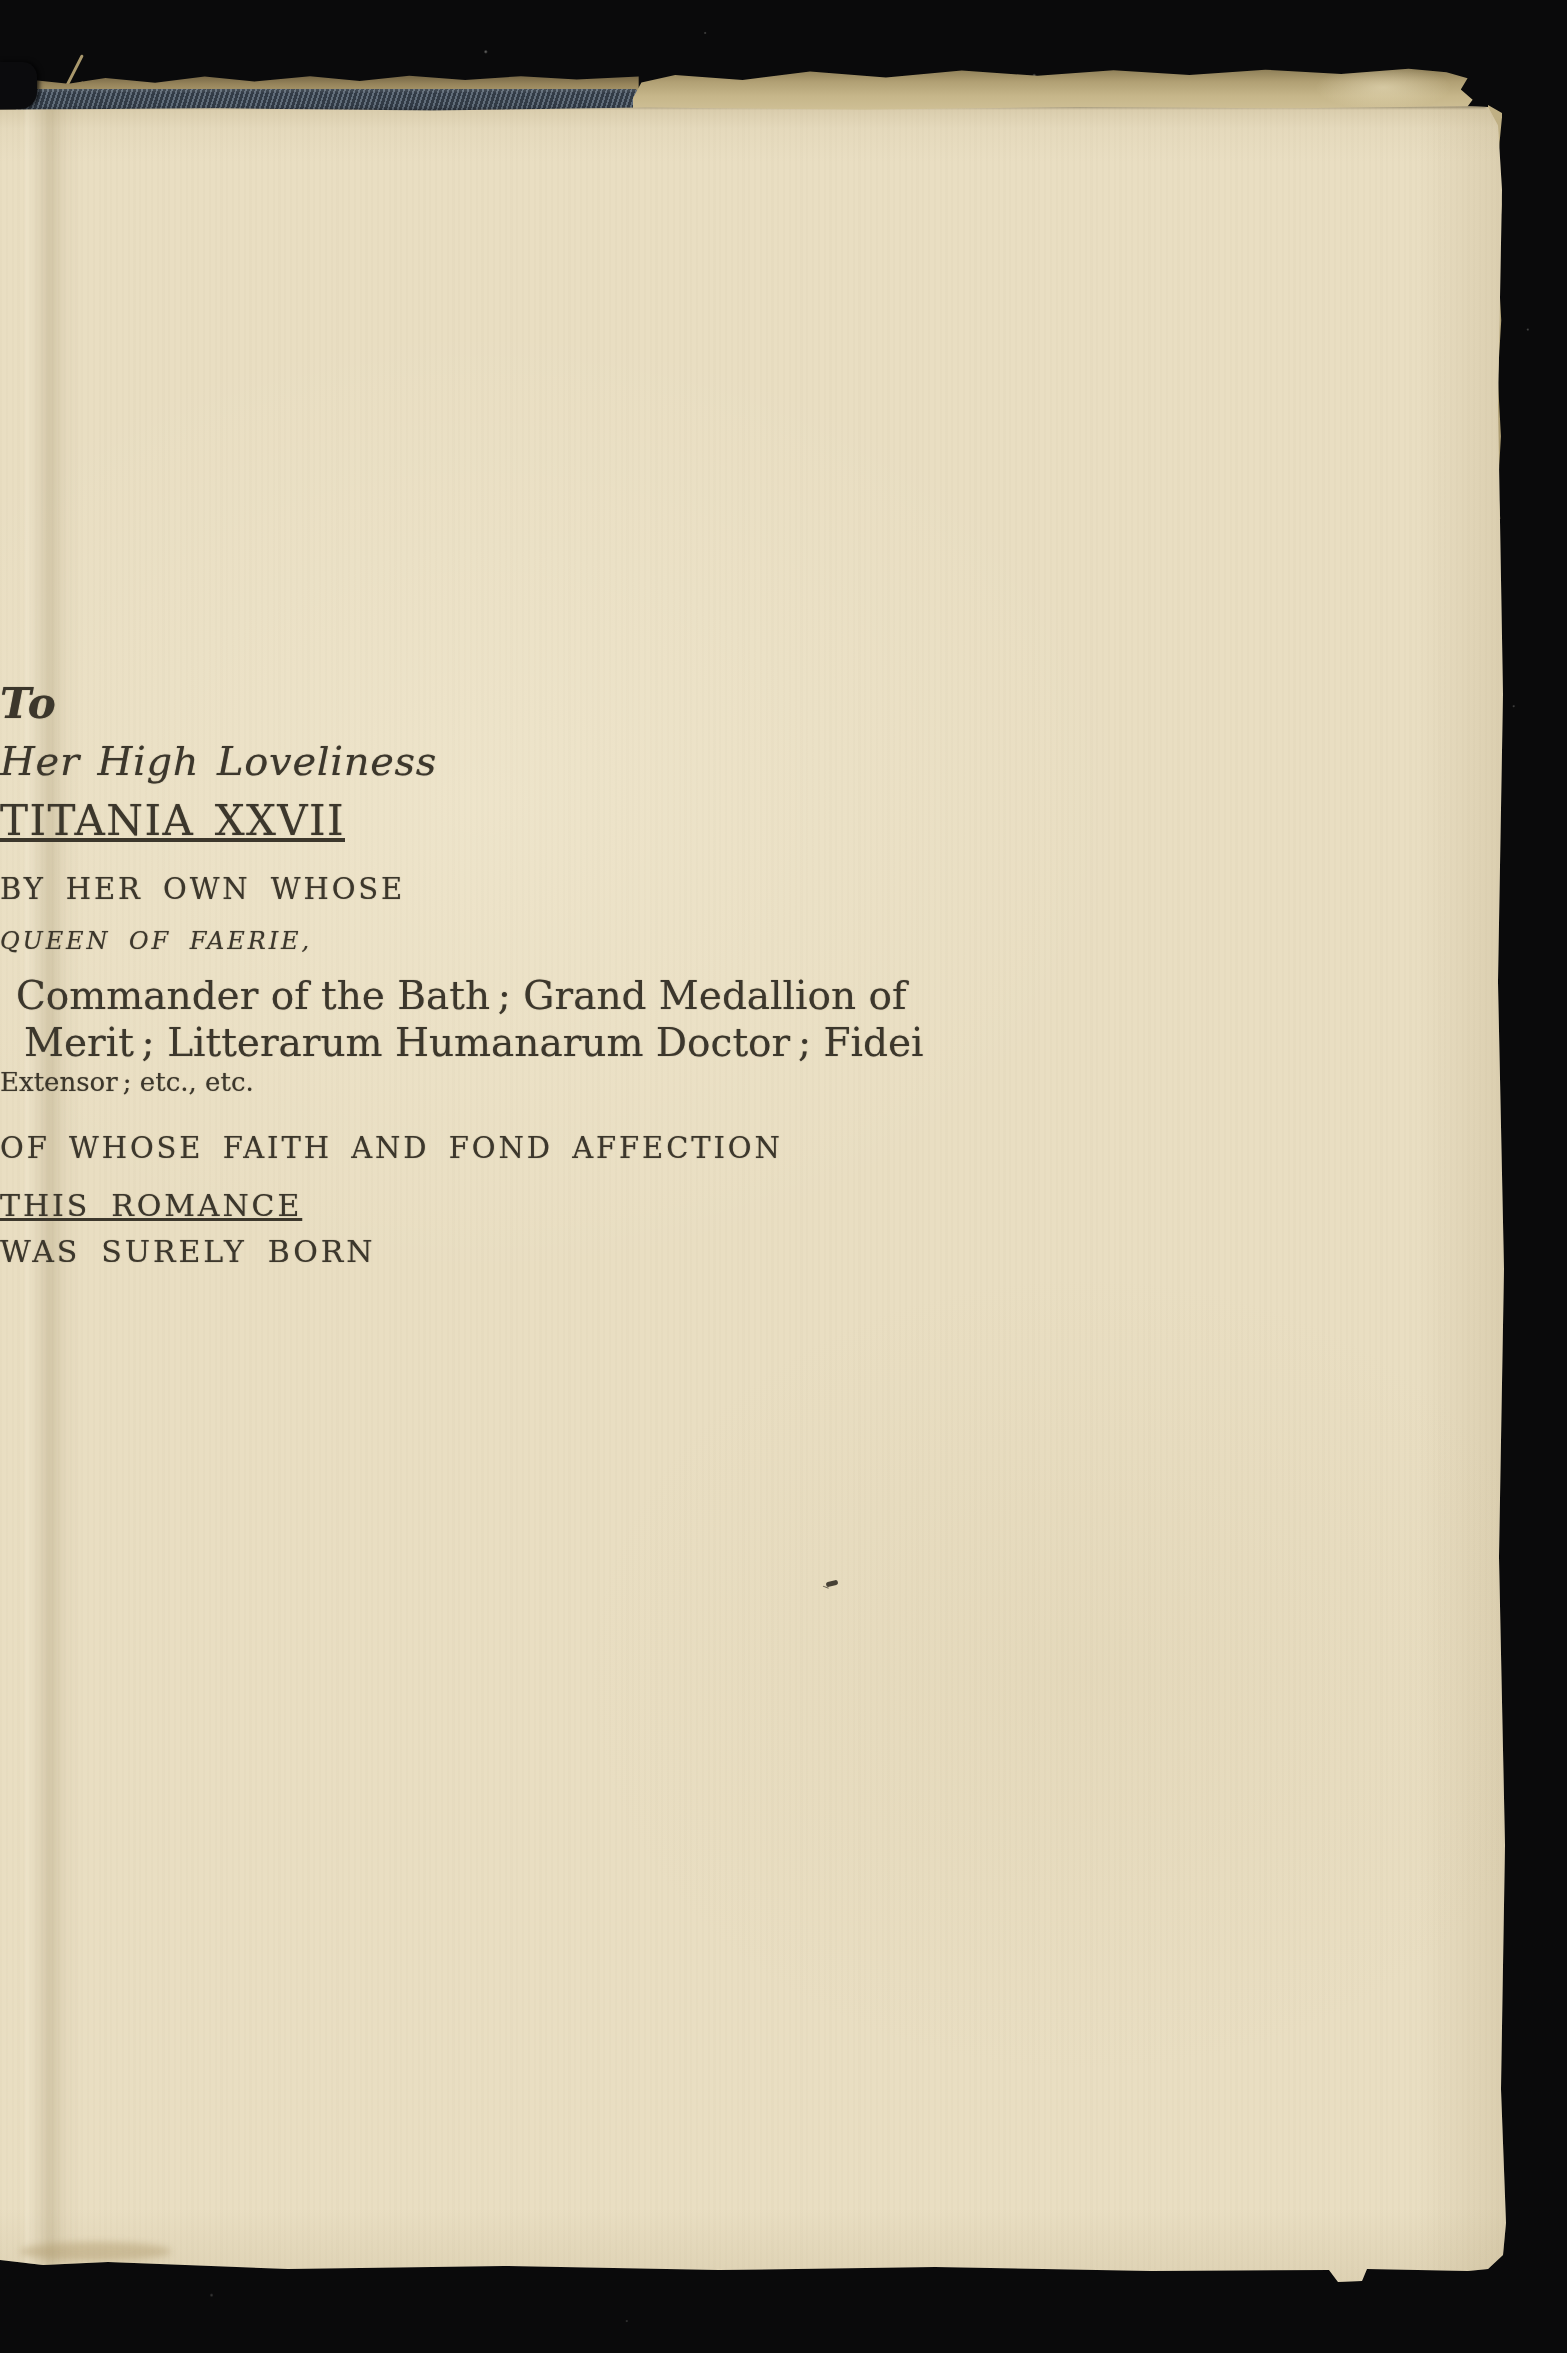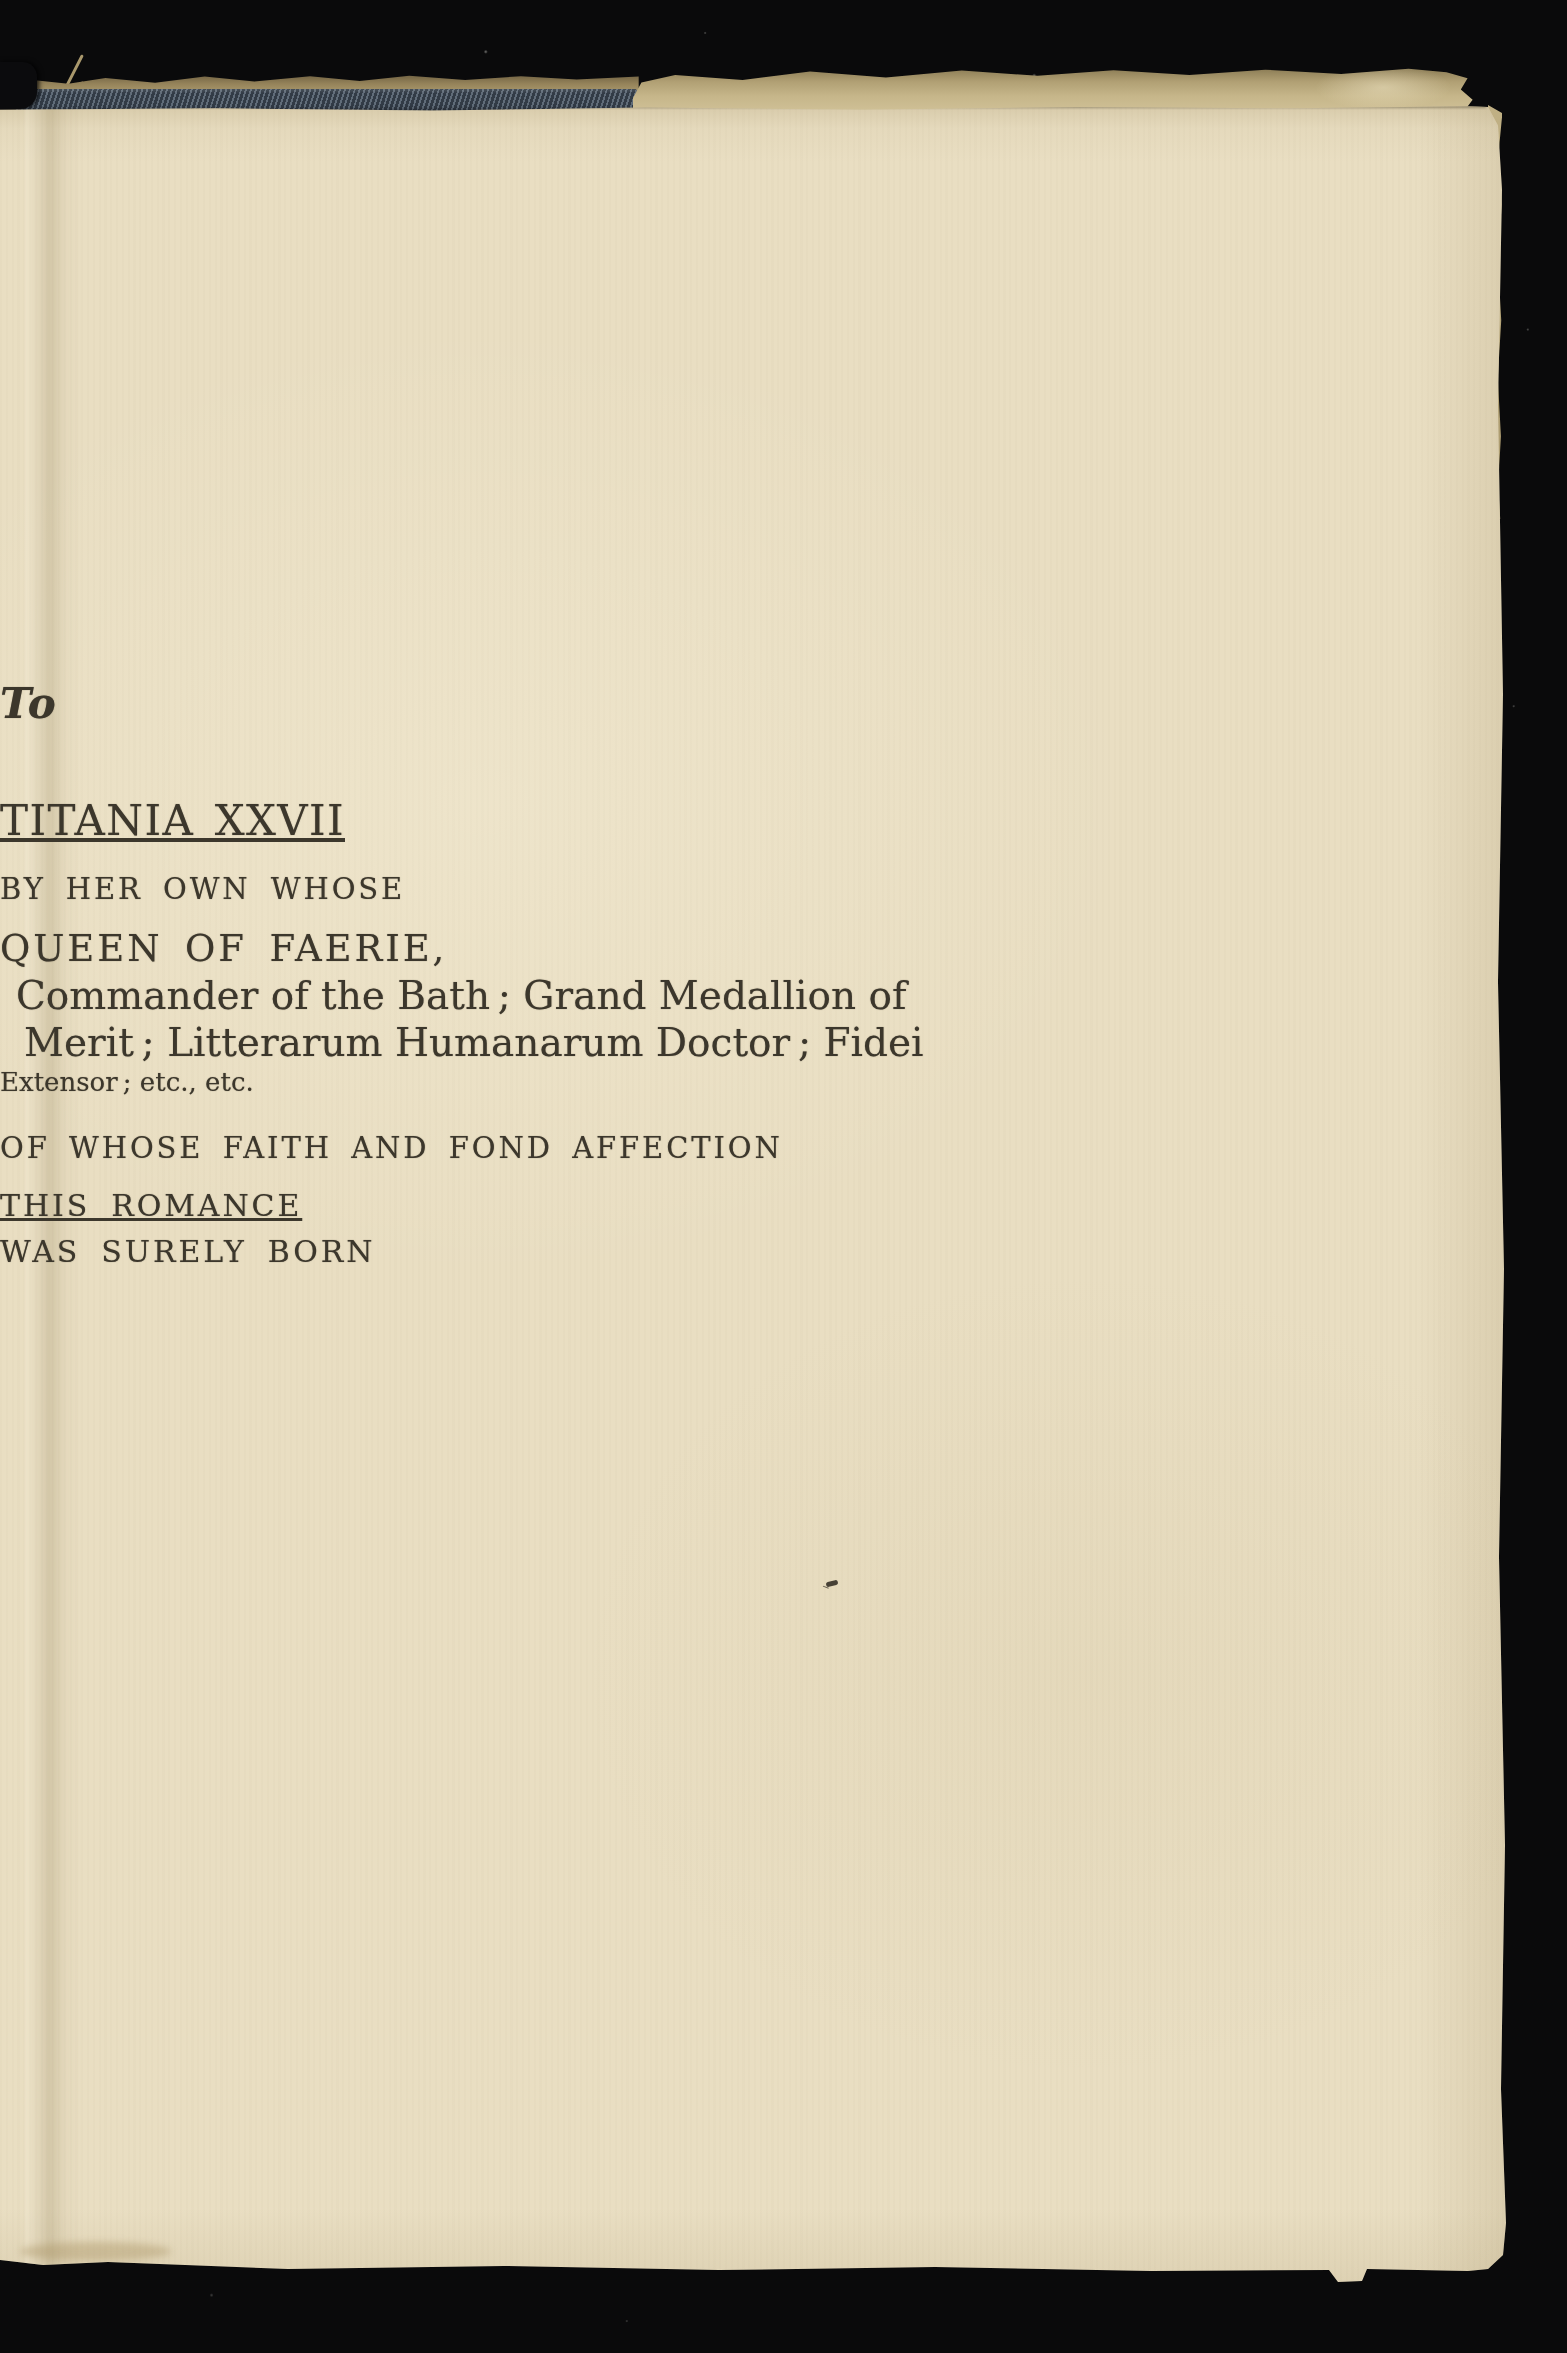--- a/index.html
+++ b/index.html
@@ -83,21 +83,21 @@
 
   
   .dedication{position:absolute;left:0;top:0;width:1483px;height:100%;
     color:#3c372c;text-align:left;}
   .dedication div{position:absolute;width:100%;white-space:nowrap;
     text-shadow:0 0 1.1px rgba(62,55,40,.55);}
   .ln-to        {top:575px;font-size:42px;font-style:italic;font-weight:bold;letter-spacing:1.4px;}
   .ln-honorific {top:634px;font-size:40px;font-style:italic;letter-spacing:0.7px;word-spacing:4.3px;}
   .ln-name      {top:692px;font-size:42px;letter-spacing:1.4px;word-spacing:5.8px;text-decoration:underline;}
   .ln-grace     {top:768px;font-size:29px;letter-spacing:2.9px;word-spacing:8px;}
-  .ln-title     {top:823px;font-size:37px;letter-spacing:2.9px;word-spacing:8px;}
+  .ln-title     {top:823px;font-size:24px;letter-spacing:2.9px;word-spacing:8px;font-style:italic;}
   .ln-honors1   {top:869px;font-size:39px;padding-left:16px;}
   .ln-honors2   {top:916px;font-size:39px;padding-left:24px;}
   .ln-honors3   {top:963px;font-size:26px;}
   .ln-closing1  {top:1027px;font-size:29px;letter-spacing:2.9px;word-spacing:7.2px;}
   .ln-closing2  {top:1084px;font-size:30px;letter-spacing:2.9px;word-spacing:8.6px;text-decoration:underline;}
   .ln-closing3  {top:1130px;font-size:30px;letter-spacing:2.9px;word-spacing:8.6px;}
 </style>
 </head>
 <body>
 
@@ -111,20 +111,21 @@
   <div class="right-sliver"></div>
   <div class="cover-nub"></div>
 
   <div class="page">
     <div class="gutter"></div>
     <div class="bottom-smudge"></div>
     <div class="speck"></div>
 
     <div class="dedication">
       <div class="ln-to">To</div>
+      <div class="ln-honorific">Her High Loveliness</div>
       <div class="ln-name">TITANIA XXVII</div>
       <div class="ln-grace">BY HER OWN WHOSE</div>
       <div class="ln-title">QUEEN OF FAERIE,</div>
       <div class="ln-honors1">Commander of the Bath ; Grand Medallion of</div>
       <div class="ln-honors2">Merit ; Litterarum Humanarum Doctor ; Fidei</div>
       <div class="ln-honors3">Extensor ; etc., etc.</div>
       <div class="ln-closing1">OF WHOSE FAITH AND FOND AFFECTION</div>
       <div class="ln-closing2">THIS ROMANCE</div>
       <div class="ln-closing3">WAS SURELY BORN</div>
     </div>

